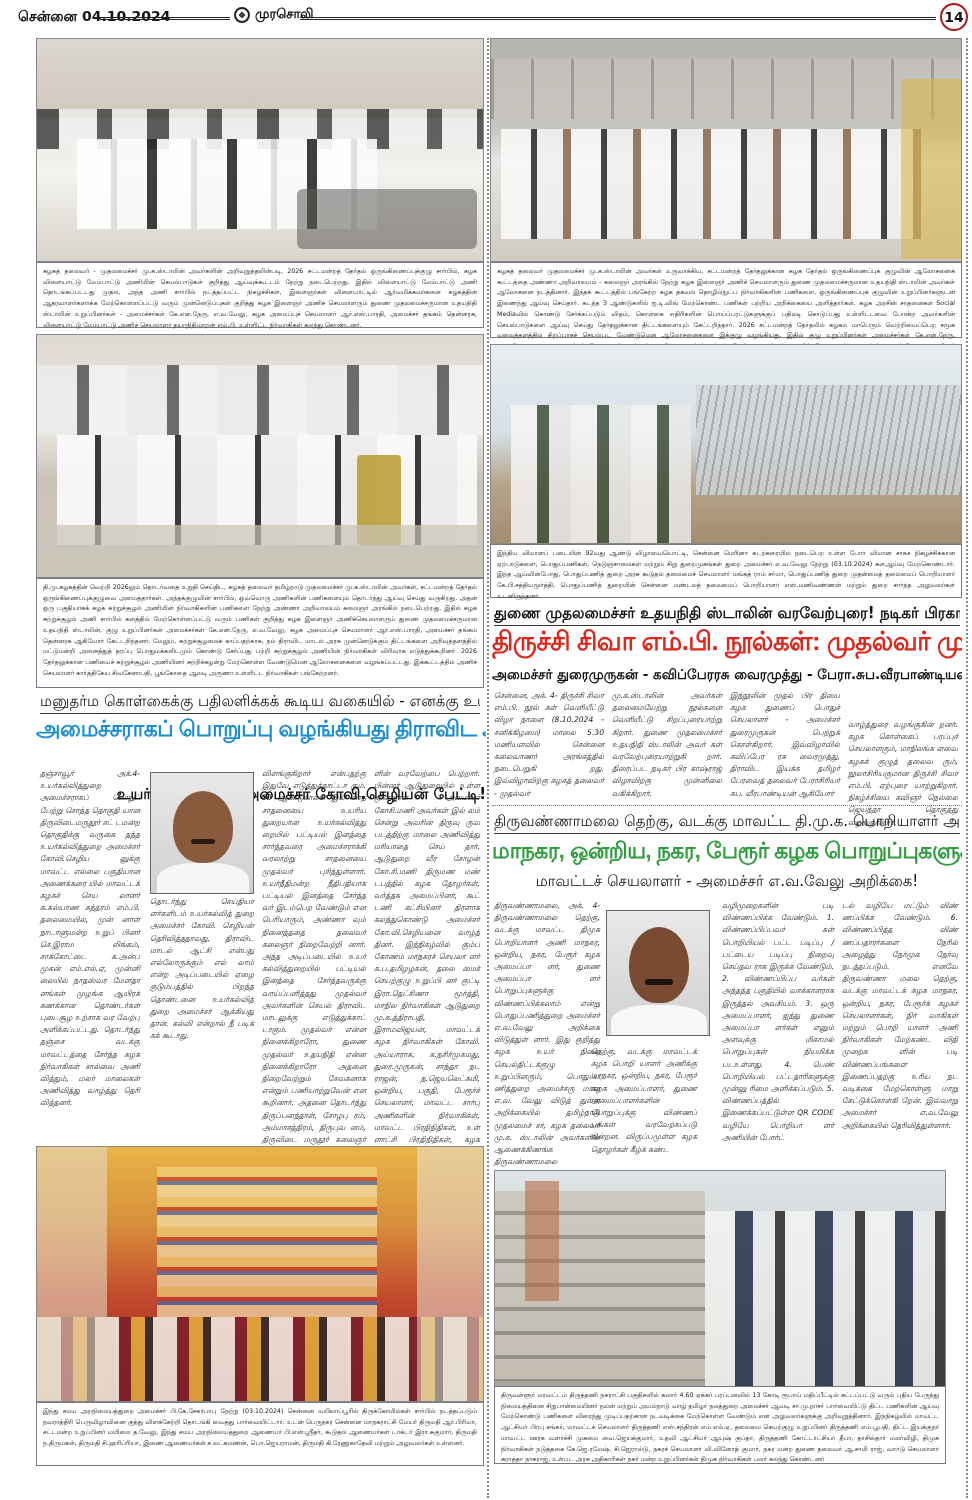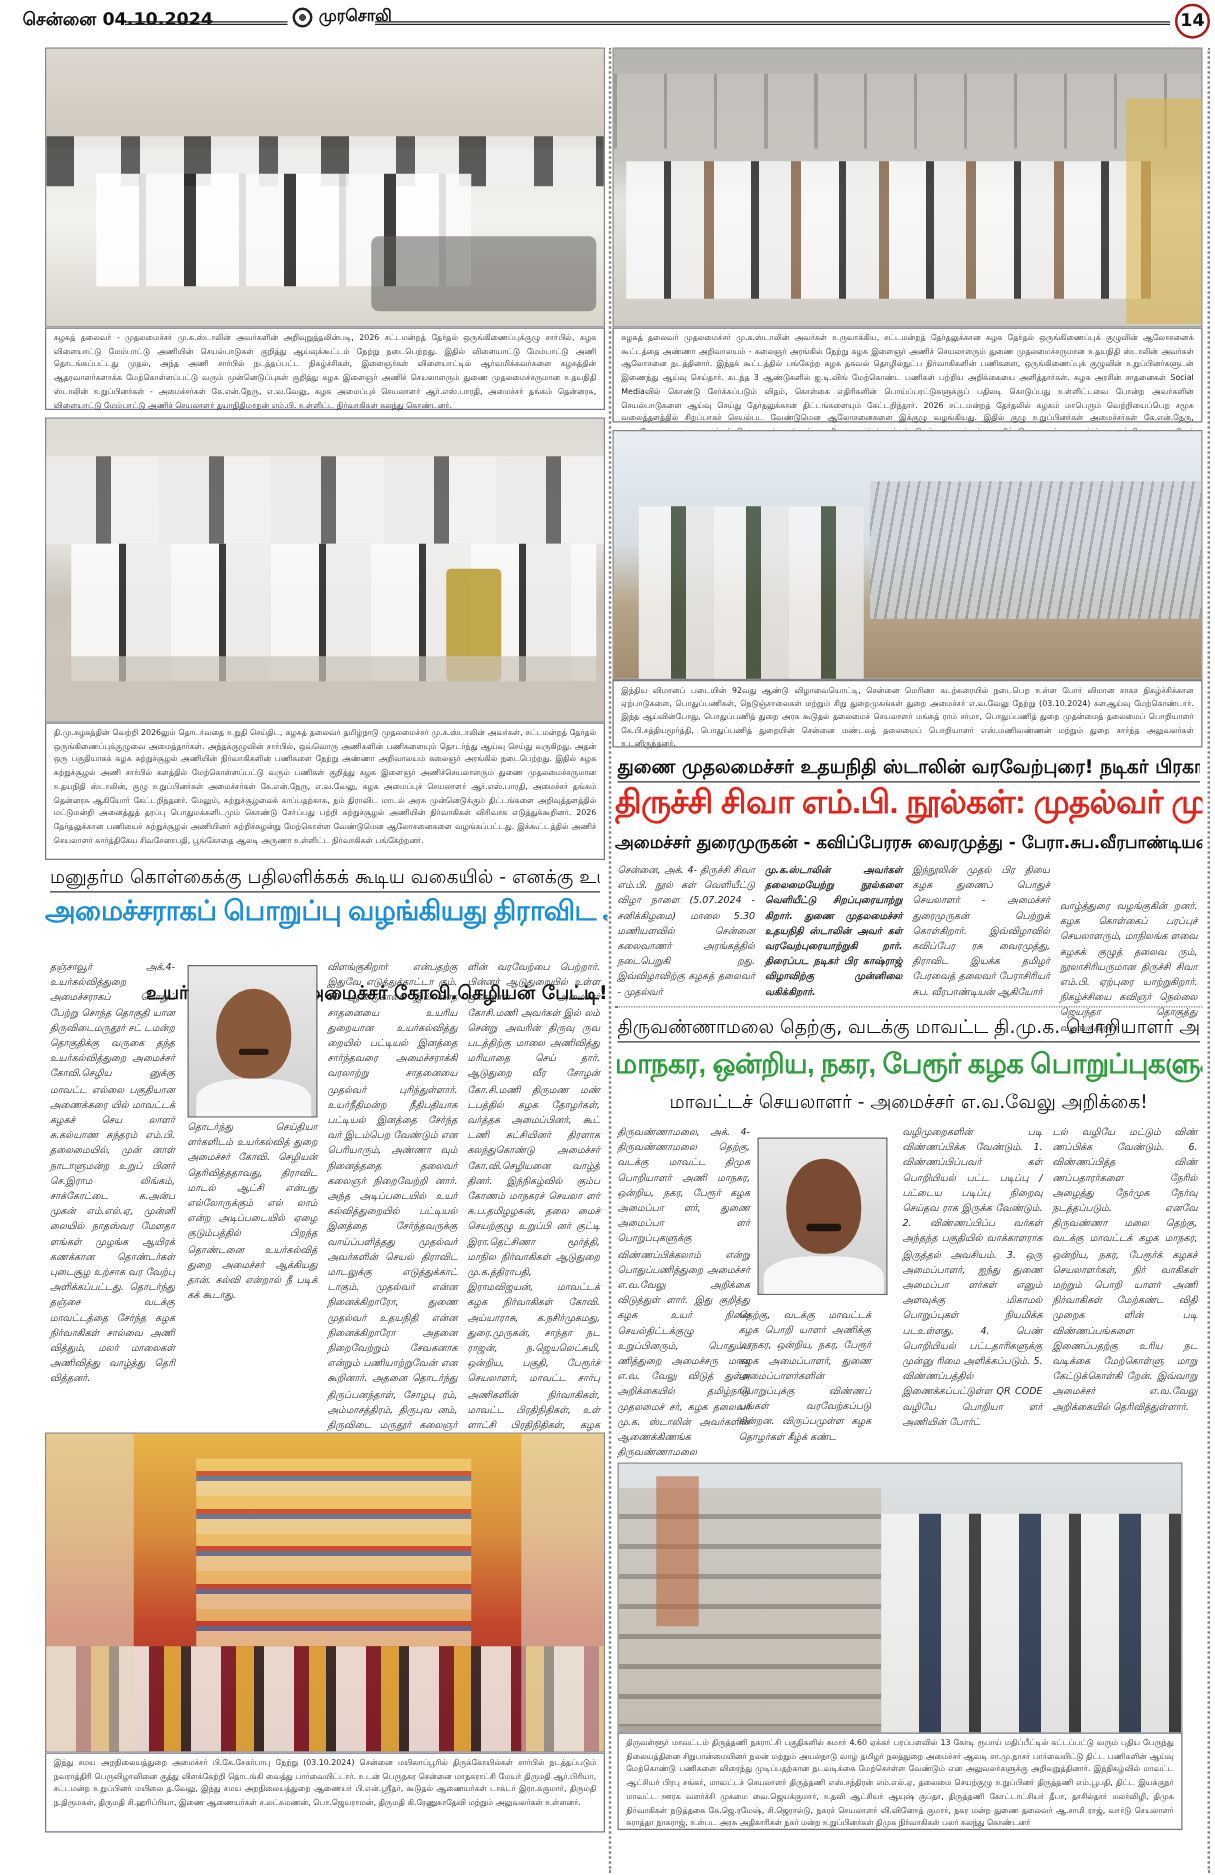--- a/index.html
+++ b/index.html
@@ -66,22 +66,22 @@
        linear-gradient(180deg,#e8eef2 0%,#d6dfe5 45%,#b7a58b 70%,#a28d6f 100%);" title="Minister inspecting Marina beach air show arrangements">
   <div style="position:absolute;left:205px;top:40px;width:267px;height:110px;background:repeating-linear-gradient(100deg,#cfd4d8 0 6px,#9aa2a8 6px 8px);opacity:.8;"></div>
   <div style="position:absolute;left:20px;top:60px;width:180px;height:140px;background:repeating-linear-gradient(90deg,#f5f5f5 0 26px,#3f4f3a 26px 38px,#e9e9e9 38px 60px);opacity:.85;"></div>
 </div>
 <div class="caption-box" style="left:490px;top:544px;width:472px;height:54px;">இந்திய விமானப் படையின் 92வது ஆண்டு விழாவையொட்டி, சென்னை மெரினா கடற்கரையில் நடைபெற உள்ள போர் விமான சாகச நிகழ்ச்சிக்கான ஏற்பாடுகளை, பொதுப்பணிகள், நெடுஞ்சாலைகள் மற்றும் சிறு துறைமுகங்கள் துறை அமைச்சர் எ.வ.வேலு நேற்று (03.10.2024) களஆய்வு மேற்கொண்டார். இந்த ஆய்வின்போது, பொதுப்பணித் துறை அரசு கூடுதல் தலைமைச் செயலாளர் மங்கத் ராம் சர்மா, பொதுப்பணித் துறை முதன்மைத் தலைமைப் பொறியாளர் கே.பி.சத்தியமூர்த்தி, பொதுப்பணித் துறையின் சென்னை மண்டலத் தலைமைப் பொறியாளர் எஸ்.மணிவண்ணன் மற்றும் துறை சார்ந்த அலுவலர்கள் உடனிருந்தனர்.</div>
 
 <div class="headline-sub" style="left:494px;top:604px;width:466px;font-weight:bold;font-size:15px;">துணை முதலமைச்சர் உதயநிதி ஸ்டாலின் வரவேற்புரை! நடிகர் பிரகாஷ்ராஜ் முன்னிலை!</div>
 <div class="headline-main" style="left:492px;top:626px;width:470px;font-size:26px;color:#e0261b;">திருச்சி சிவா எம்.பி. நூல்கள்: முதல்வர் மு.க.ஸ்டாலின் வெளியிடுகிறார்!</div>
 <div class="byline" style="left:492px;top:666px;width:470px;font-size:13.5px;">அமைச்சர் துரைமுருகன் - கவிப்பேரரசு வைரமுத்து - பேரா.சுப.வீரபாண்டியன் பங்கேற்பு!</div>
 
-<div class="col" style="left:494px;top:690px;width:110px;">சென்னை, அக். 4- திருச்சி சிவா எம்.பி. நூல் கள் வெளியீட்டு விழா நாளை (5.07.2024 - சனிக்கிழமை) மாலை 5.30 மணியளவில் சென்னை கலைவாணர் அரங்கத்தில் நடைபெறுகி றது. இவ்விழாவிற்கு கழகத் தலைவர் - முதல்வர்</div>
-<div class="col" style="left:612px;top:690px;width:110px;font-weight:bold;">மு.க.ஸ்டாலின் அவர்கள் தலைமையேற்று நூல்களை வெளியீட்டு சிறப்புரையாற்று கிறார். துணை முதலமைச்சர் உதயநிதி ஸ்டாலின் அவர் கள் வரவேற்புரையாற்றுகி றார். திரைப்பட நடிகர் பிர காஷ்ராஜ் விழாவிற்கு முன்னிலை வகிக்கிறார்.</div>
+<div class="col" style="left:494px;top:690px;width:110px;">சென்னை, அக். 4- திருச்சி சிவா எம்.பி. நூல் கள் வெளியீட்டு விழா நாளை (8.10.2024 - சனிக்கிழமை) மாலை 5.30 மணியளவில் சென்னை கலைவாணர் அரங்கத்தில் நடைபெறுகி றது. இவ்விழாவிற்கு கழகத் தலைவர் - முதல்வர்</div>
+<div class="col" style="left:612px;top:690px;width:110px;">மு.க.ஸ்டாலின் அவர்கள் தலைமையேற்று நூல்களை வெளியீட்டு சிறப்புரையாற்று கிறார். துணை முதலமைச்சர் உதயநிதி ஸ்டாலின் அவர் கள் வரவேற்புரையாற்றுகி றார். திரைப்பட நடிகர் பிர காஷ்ராஜ் விழாவிற்கு முன்னிலை வகிக்கிறார்.</div>
 <div class="col" style="left:730px;top:690px;width:110px;">இந்நூலின் முதல் பிர தியை கழக துணைப் பொதுச் செயலாளர் - அமைச்சர் துரைமுருகன் பெற்றுக் கொள்கிறார். இவ்விழாவில் கவிப்பேர ரசு வைரமுத்து, திராவிட இயக்க தமிழர் பேரவைத் தலைவர் பேராசிரியர் சுப. வீரபாண்டியன் ஆகியோர்</div>
 <div class="col" style="left:848px;top:688px;width:110px;margin-top:31px;">வாழ்த்துரை வழங்குகின் றனர். கழக கொள்கைப் பரப்புச் செயலாளரும், மாநிலங்க ளவை கழகக் குழுத் தலைவ ரும், நூலாசிரியருமான திருச்சி சிவா எம்.பி. ஏற்புரை யாற்றுகிறார். நிகழ்ச்சியை கவிஞர் நெல்லை ஜெயந்தா தொகுத்து வழங்குகிறார்.</div>
 
 <div class="hr-dotted" style="left:492px;top:805px;width:470px;"></div>
 
 <div class="headline-sub" style="left:40px;top:692px;width:440px;font-size:15px;">மனுதர்ம கொள்கைக்கு பதிலளிக்கக் கூடிய வகையில் - எனக்கு உயர்கல்வி</div>
 <div class="headline-main" style="left:36px;top:716px;width:450px;font-size:22px;color:#1a8fd6;">அமைச்சராகப் பொறுப்பு வழங்கியது திராவிட ஆட்சியின் எடுத்துக்காட்டாகும்!</div>
 <div class="byline" style="left:36px;top:785px;width:450px;font-size:15px;text-align:right;">உயர்கல்வித்துறை அமைச்சர் கோவி.செழியன் பேட்டி!</div>
 
 <div class="col" style="left:40px;top:768px;width:100px;">தஞ்சாவூர் அக்.4- உயர்கல்வித்துறை அமைச்சராகப் பொறுப் பேற்று சொந்த தொகுதி யான திருவிடைமருதூர் சட் டமன்ற தொகுதிக்கு வருகை தந்த உயர்கல்வித்துறை அமைச்சர் கோவி.செழிய னுக்கு மாவட்ட எல்லை பகுதியான அணைக்கரை யில் மாவட்டக் கழகச் செய லாளர் சு.கல்யாண சுந்தரம் எம்.பி. தலைமையில், முன் னாள் நாடாளுமன்ற உறுப் பினர் செ.இராம லிங்கம், சாக்கோட்டை க.அன்ப முகன் எம்.எல்.ஏ, முன்னி லையில் நாதஸ்வர மேளதா ளங்கள் முழங்க ஆயிரக் கணக்கான தொண்டர்கள் புடைசூழ உற்சாக வர வேற்பு அளிக்கப்பட்டது. தொடர்ந்து தஞ்சை வடக்கு மாவட்டத்தை சேர்ந்த கழக நிர்வாகிகள் சால்வை அணி வித்தும், மலர் மாலைகள் அணிவித்து வாழ்த்து தெரி வித்தனர்.</div>

